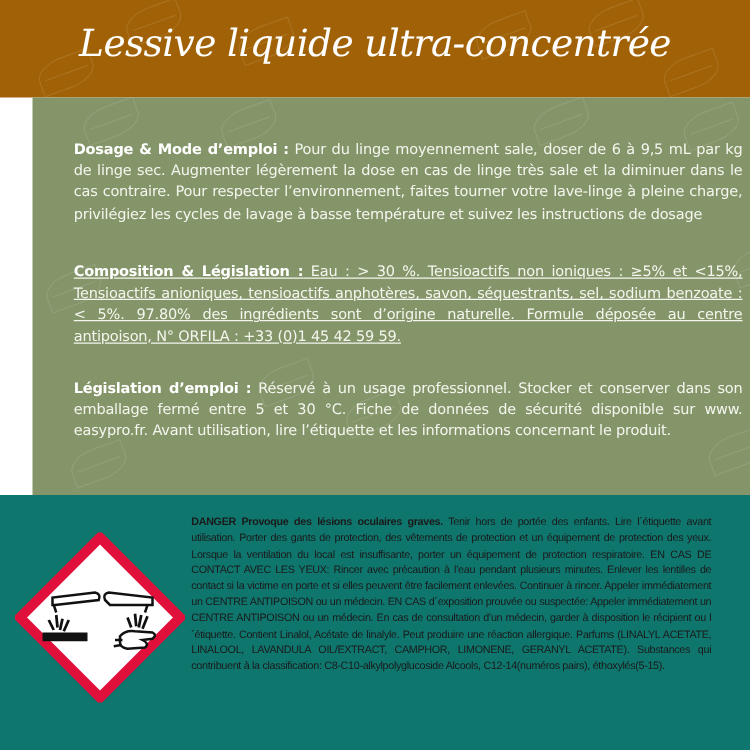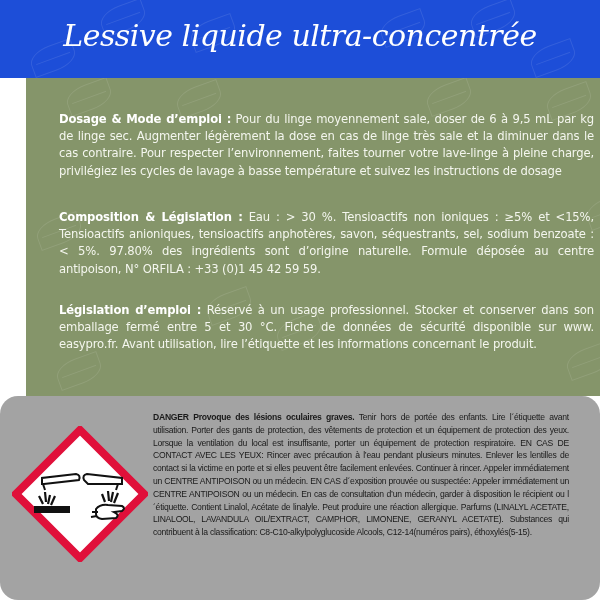--- a/index.html
+++ b/index.html
@@ -1,21 +1,21 @@
 <!DOCTYPE html>
 <html><head>
   <meta charset="utf-8">
   <style>
     * { box-sizing: border-box; margin: 0; padding: 0; }
     html, body { width: 600px; height: 600px; overflow: hidden; background: #ffffff; }
     body { position: relative; font-family: "DejaVu Sans", sans-serif; }
 
     .title-band {
       position: absolute; left: 0; top: 0; width: 600px; height: 78px;
-      background: #1d4ed8;
+      background: #a16207;
       overflow: hidden;
     }
     .title-band h1 {
       position: absolute; left: 0; right: 0; top: 18px;
       text-align: center;
       font-family: "DejaVu Serif", serif;
       font-style: italic;
       font-weight: normal;
       font-size: 30px;
       color: #ffffff;
@@ -45,27 +45,26 @@
       position: absolute; left: 33px; width: 535px;
       font-family: "DejaVu Sans", sans-serif;
       font-size: 11.6px;
       line-height: 17.2px;
       color: #f4f6ee;
       text-align: justify;
       letter-spacing: -0.15px;
     }
     .section .label { font-weight: bold; color: #ffffff; }
     .sec-dosage { top: 33px; }
-    .sec-composition { top: 131px; }
+    .sec-composition { top: 131px; text-decoration: underline; }
     .sec-precaution { top: 224px; }
 
     .danger-area {
       position: absolute; left: 0; top: 396px; width: 600px; height: 204px;
-      background: #a3a3a3;
-      border-radius: 18px;
+      background: #0f766e;
     }
     .pictogram {
       position: absolute; left: 12px; top: 30px; width: 136px; height: 136px;
     }
     .danger-text {
       position: absolute; left: 153px; top: 15px; width: 416px;
       font-family: "Liberation Sans", sans-serif;
       font-size: 8.6px;
       line-height: 12.8px;
       color: #1a1a1a;

